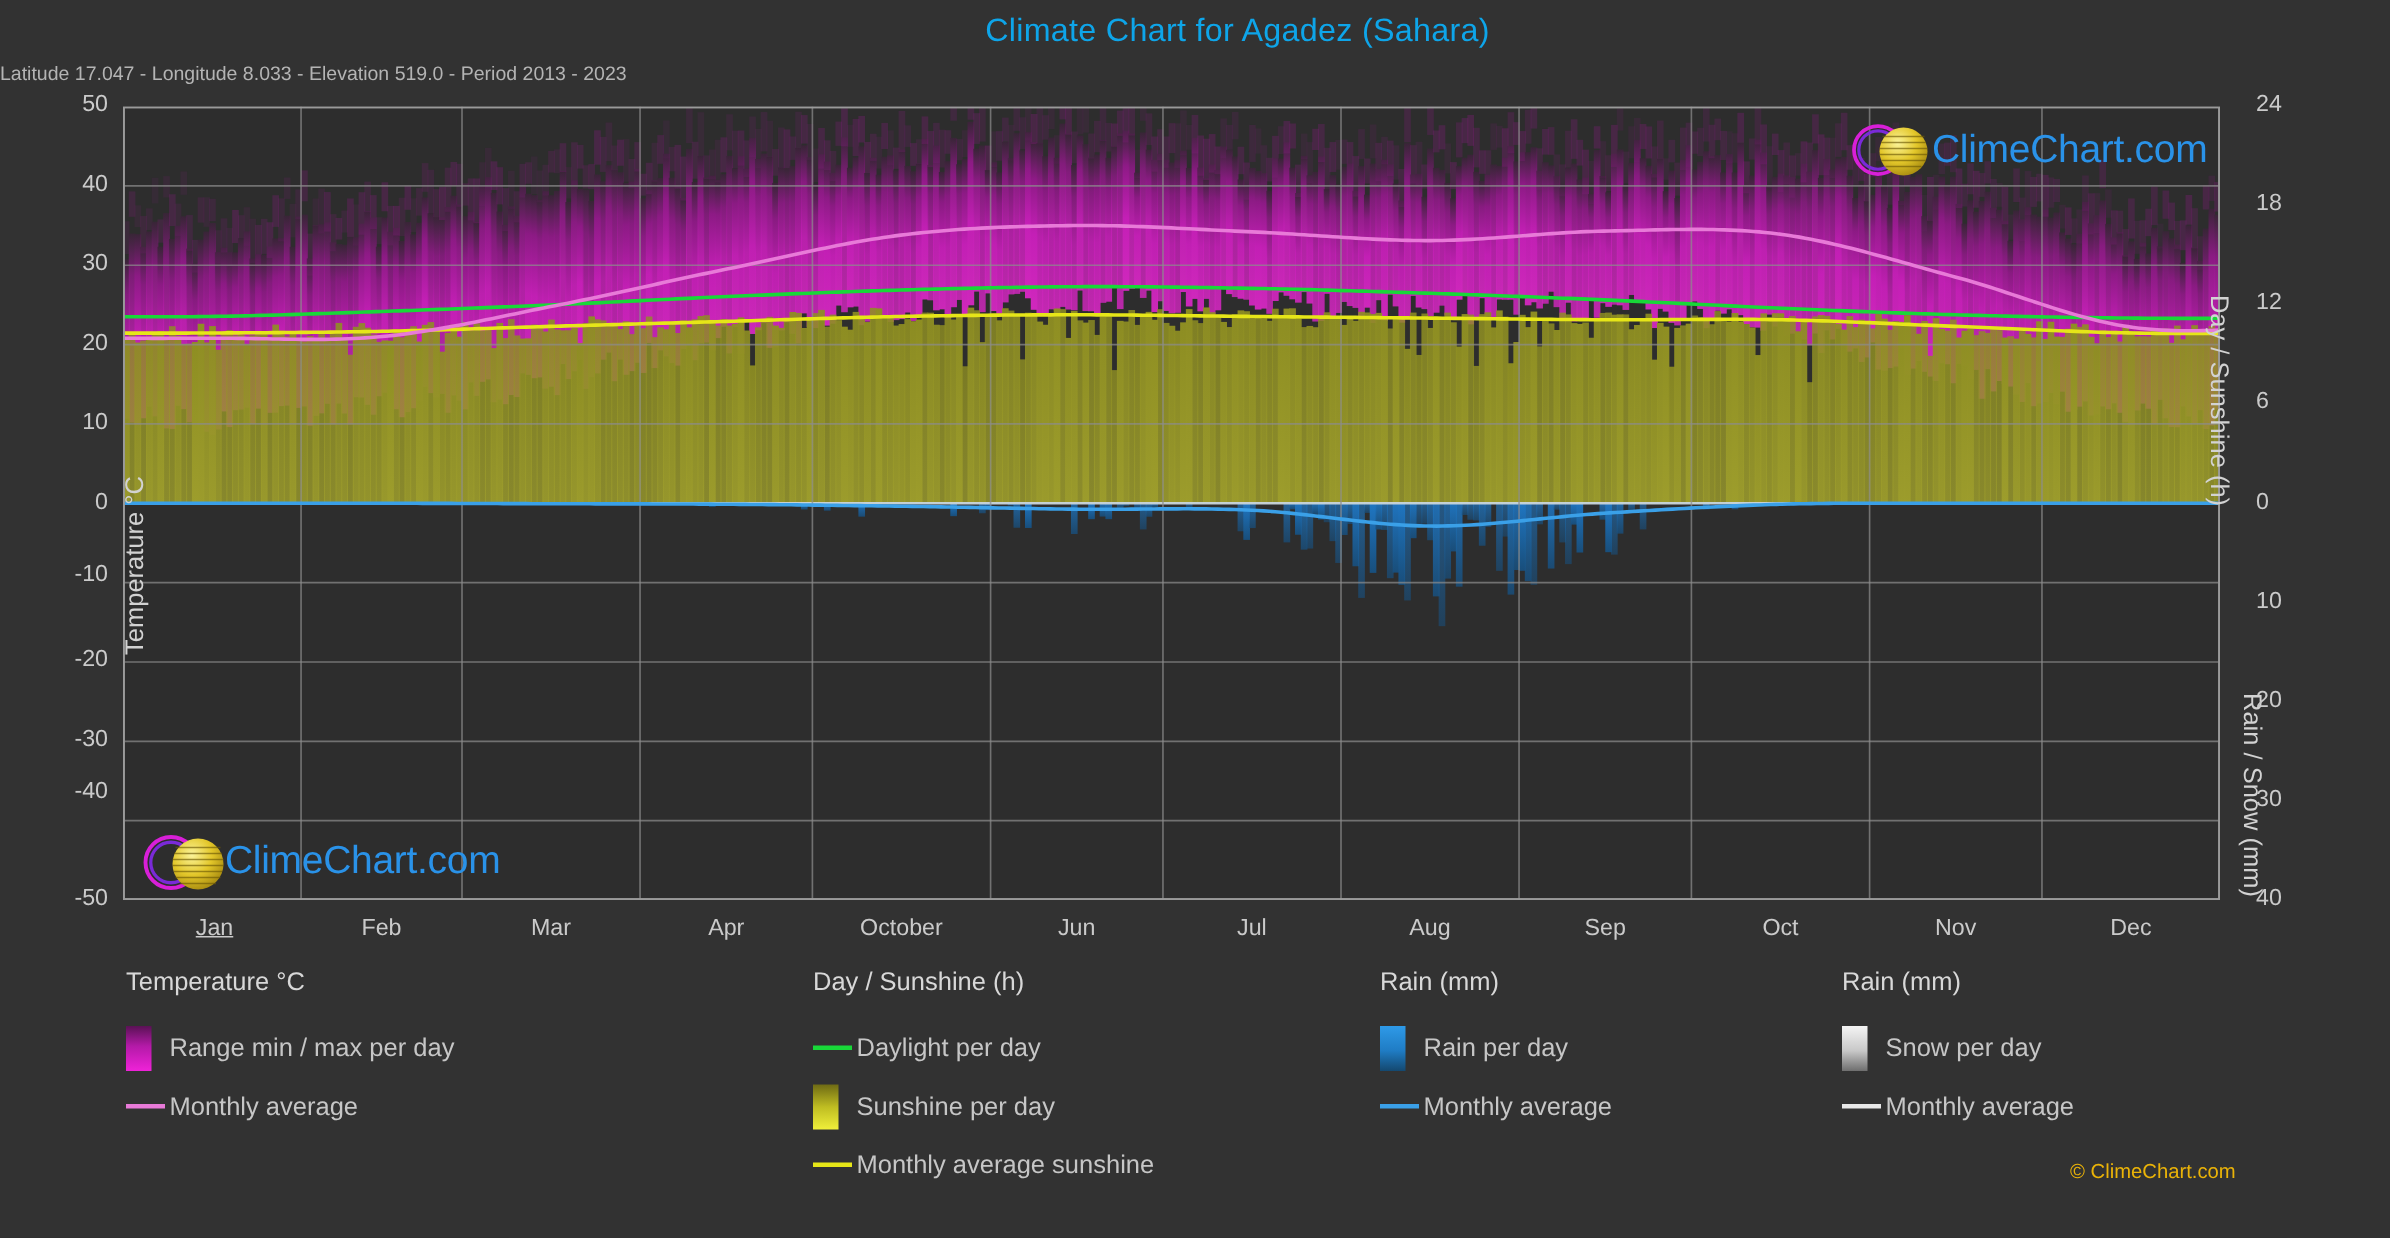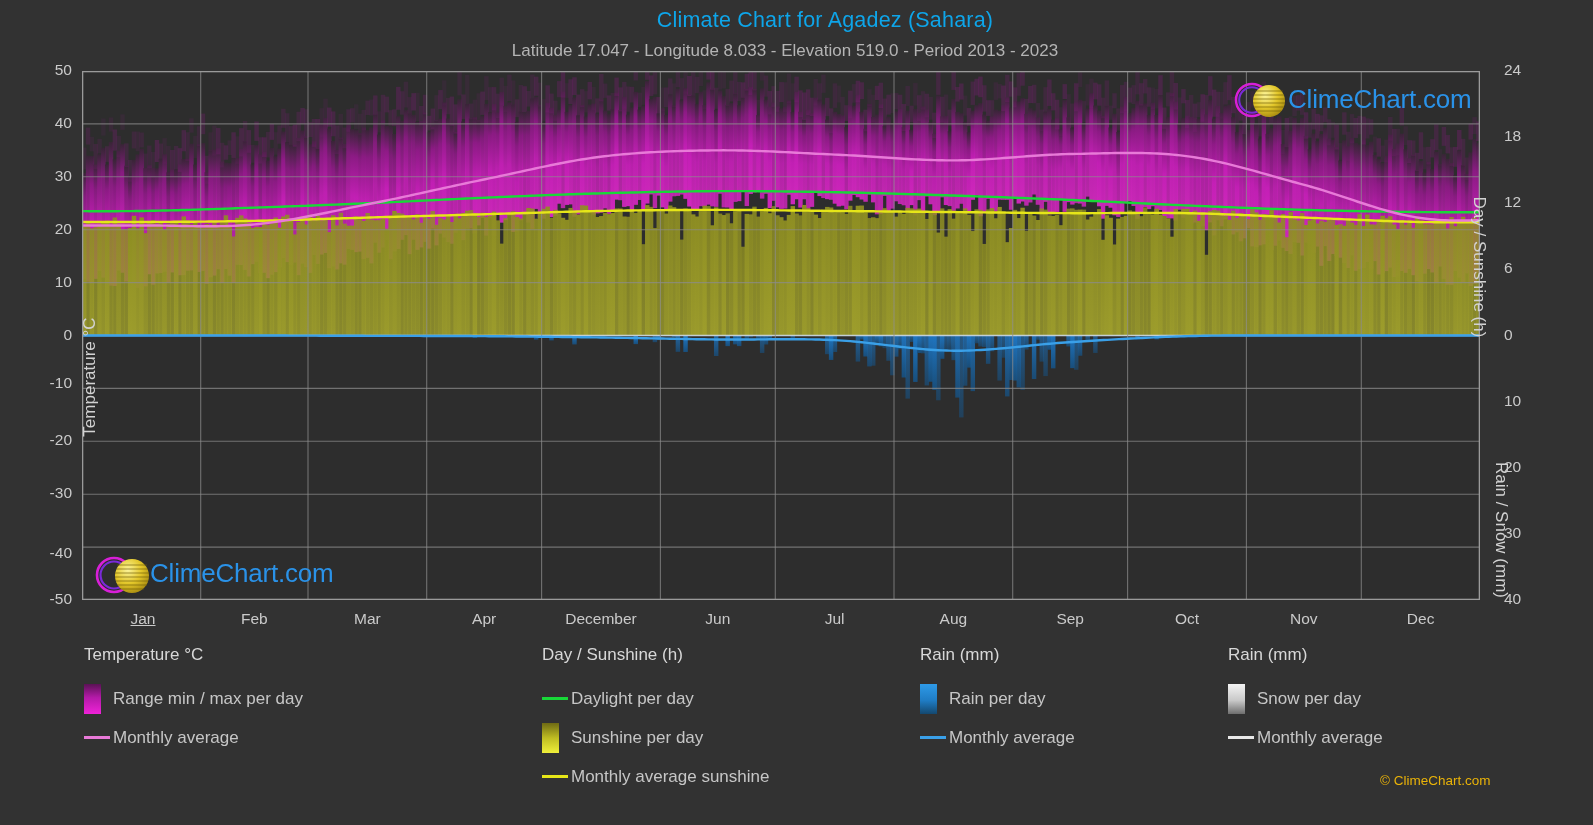--- a/index.html
+++ b/index.html
@@ -31,22 +31,21 @@
     text-align: center;
     font-size: 21.5px;
     color: #0ea5e9;
     letter-spacing: 0.2px;
     padding-left: 40px;
   }
   .chart-subtitle {
     position: absolute;
     left: 0; top: 41px;
     width: 1570px;
-    text-align: center;
-    font-size: 17px;
+    font-size: 13px;
     color: #b4b4b4;
   }
 
   
   #plot-wrap {
     position: absolute;
     left: 82px;
     top: 71px;
     width: 1398px;
     height: 529px;
@@ -1424,36 +1423,36 @@
     <div id="tick-layer">
         <div class="tick-label left" style="top: -10px; left: -66px; width: 56px;">50</div>
         <div class="tick-label left" style="top: 42.9px; left: -66px; width: 56px;">40</div>
         <div class="tick-label left" style="top: 95.8px; left: -66px; width: 56px;">30</div>
         <div class="tick-label left" style="top: 148.7px; left: -66px; width: 56px;">20</div>
         <div class="tick-label left" style="top: 201.6px; left: -66px; width: 56px;">10</div>
         <div class="tick-label left" style="top: 254.5px; left: -66px; width: 56px;">0</div>
         <div class="tick-label left" style="top: 303px; left: -66px; width: 56px;">-10</div>
         <div class="tick-label left" style="top: 360.3px; left: -66px; width: 56px;">-20</div>
         <div class="tick-label left" style="top: 413.2px; left: -66px; width: 56px;">-30</div>
-        <div class="tick-label left" style="top: 473px; left: -66px; width: 56px;">-40</div>
+        <div class="tick-label left" style="top: 448px; left: -66px; width: 56px;">-40</div>
         <div class="tick-label left" style="top: 519px; left: -66px; width: 56px;">-50</div>
         <div class="tick-label right" style="top: -10px; left: 1422px;">24</div>
         <div class="tick-label right" style="top: 56.125px; left: 1422px;">18</div>
         <div class="tick-label right" style="top: 122.25px; left: 1422px;">12</div>
         <div class="tick-label right" style="top: 188.375px; left: 1422px;">6</div>
         <div class="tick-label right" style="top: 254.5px; left: 1422px;">0</div>
         <div class="tick-label right" style="top: 320.625px; left: 1422px;">10</div>
         <div class="tick-label right" style="top: 386.75px; left: 1422px;">20</div>
         <div class="tick-label right" style="top: 452.875px; left: 1422px;">30</div>
         <div class="tick-label right" style="top: 519px; left: 1422px;">40</div>
         <div class="tick-label xlab" style="left: 16px; top: 539px; text-decoration: underline;">Jan</div>
         <div class="tick-label xlab" style="left: 127.356px; top: 539px;">Feb</div>
         <div class="tick-label xlab" style="left: 240.345px; top: 539px;">Mar</div>
         <div class="tick-label xlab" style="left: 357.164px; top: 539px;">Apr</div>
-        <div class="tick-label xlab" style="left: 473.984px; top: 539px;">December</div>
+        <div class="tick-label xlab" style="left: 473.984px; top: 539px;">October</div>
         <div class="tick-label xlab" style="left: 590.803px; top: 539px;">Jun</div>
         <div class="tick-label xlab" style="left: 707.622px; top: 539px;">Jul</div>
         <div class="tick-label xlab" style="left: 826.356px; top: 539px;">Aug</div>
         <div class="tick-label xlab" style="left: 943.175px; top: 539px;">Sep</div>
         <div class="tick-label xlab" style="left: 1059.99px; top: 539px;">Oct</div>
         <div class="tick-label xlab" style="left: 1176.81px; top: 539px;">Nov</div>
         <div class="tick-label xlab" style="left: 1293.63px; top: 539px;">Dec</div>
       </div>
   </div>
 

